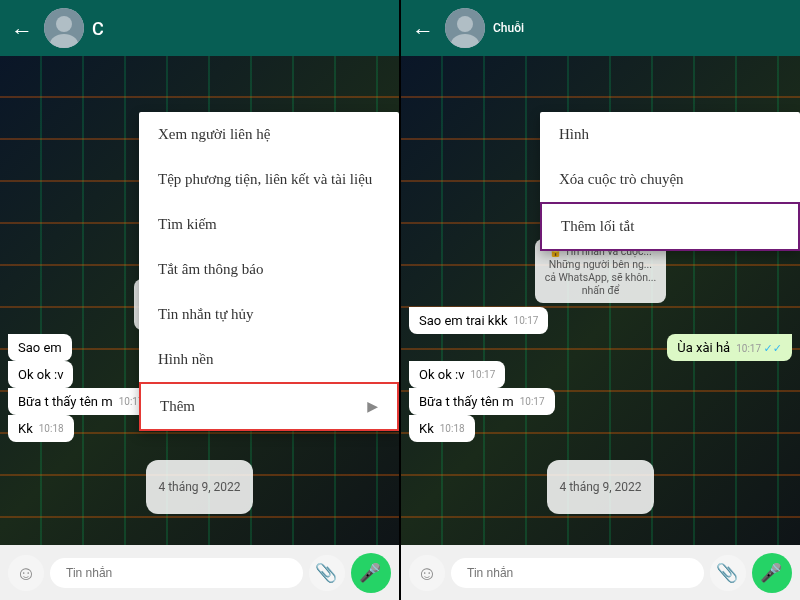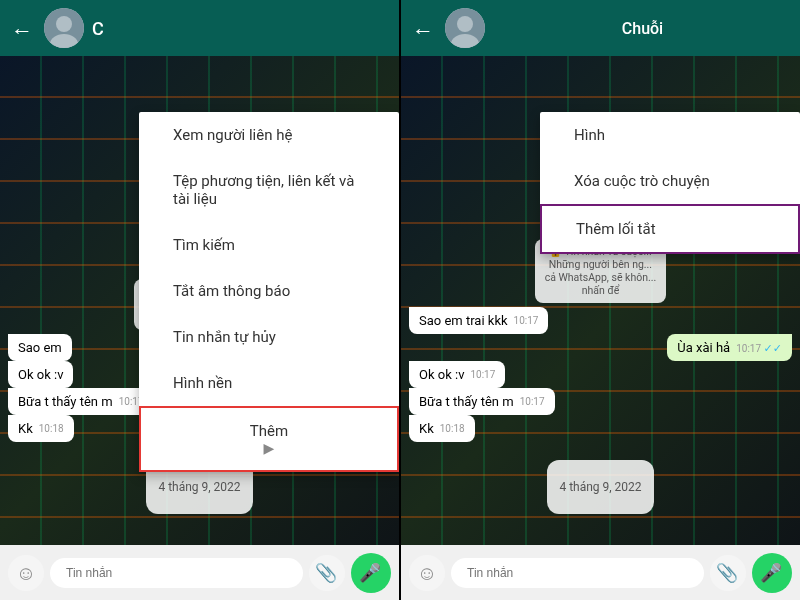--- a/index.html
+++ b/index.html
@@ -167,32 +167,31 @@
       top: 56px;
       right: 0;
       width: 260px;
       background: #fff;
       z-index: 100;
       box-shadow: 0 4px 12px rgba(0,0,0,0.3);
       border-radius: 2px;
     }
 
     .dropdown-item {
-      padding: 14px 34px;
+      padding: 14px 19px;
       font-size: 15px;
       color: #333;
       cursor: pointer;
       display: flex;
-      align-items: center;
       justify-content: space-between;
+      font-family: Liberation Serif, serif;
     }
 
     .dropdown-item.highlighted {
       border: 2px solid #e53935;
-      flex-direction: column;
     }
 
     .dropdown-chevron {
       font-size: 14px;
       color: #888;
     }
 
     
     .chat-input-bar {
       position: absolute;
@@ -317,21 +316,21 @@
 <div class="panel">
   <div class="header">
     <span class="header-back">←</span>
     <div class="header-avatar">
       <svg viewBox="0 0 40 40" xmlns="http://www.w3.org/2000/svg">
         <circle cx="20" cy="20" r="20" fill="#78909c"></circle>
         <circle cx="20" cy="16" r="8" fill="#b0bec5"></circle>
         <ellipse cx="20" cy="36" rx="14" ry="10" fill="#b0bec5"></ellipse>
       </svg>
     </div>
-    <span class="header-title" style="color:white;font-size:16px;text-align:center;">Chuỗi</span>
+    <span class="header-title" style="color:white;font-size:12px;">Chuỗi</span>
   </div>
 
   <div class="chat-bg">
     <div class="chat-bg-map"></div>
 
     <div class="chat-messages">
       <div class="notification-msg" style="font-size:10.5px;">
         🔒 Tin nhắn và cuộc...<br>Những người bên ng...<br>cả WhatsApp, sẽ khôn...<br>nhấn để
       </div>
 

